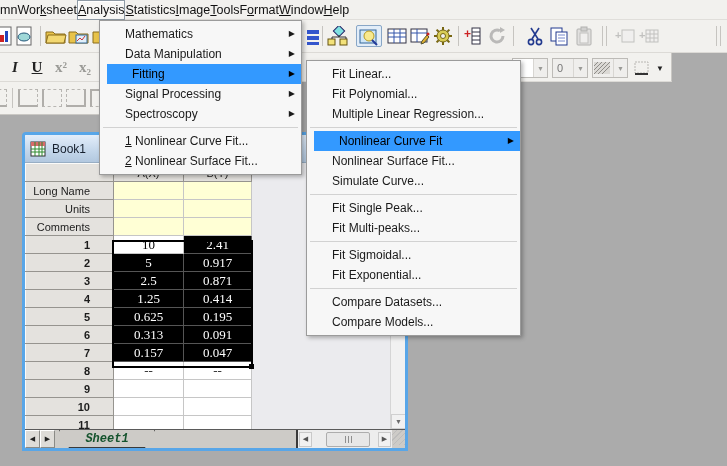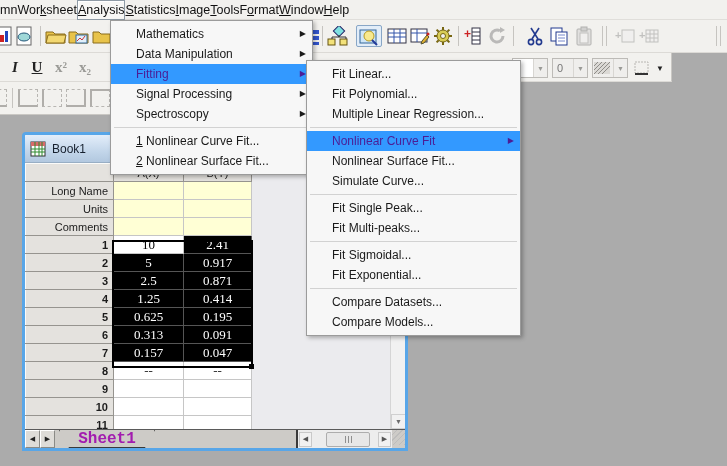--- a/index.html
+++ b/index.html
@@ -28,36 +28,36 @@
   .combo .val { flex:1; font-size:11px; color:#777; padding-left:4px; }
   .combo .dd { width:14px; height:100%; display:flex; align-items:center; justify-content:center; font-size:7px; color:#9a9a96; border-left:1px solid #D8D6D2; background:#EFEEEC; }
   .bracket { width:20px; height:18px; border:1px dashed #B8B6B2; border-left:2px solid #B0AEAA; border-bottom:2px solid #B0AEAA; }
 
   
   .menu { position:absolute; background:#F7F7F7; border:1px solid #9B9B9B; box-shadow:2px 2px 4px rgba(0,0,0,.28);
           padding:3px 0; font-size:12px; color:#1a1a1a; z-index:20; }
   .mi { position:relative; height:20px; line-height:20px; padding:0 20px 0 25px; white-space:nowrap; }
   .mi .arr { position:absolute; right:6px; top:0; font-size:8px; }
   .mi .sc  { position:absolute; right:12px; top:0; }
-  .mi.hl { background:#3399FF; color:#4c1d95; }
+  .mi.hl { background:#3399FF; color:#000000;margin-left:7px; }
   .msep { height:1px; background:#D2D2D2; margin:3px 3px; }
   u { text-decoration:underline; }
 
   
   .owin { position:absolute; left:22px; top:132px; width:386px; height:319px;
           border:3px solid #58A6E8; border-radius:4px 4px 0 0; background:#fff; z-index:1; }
   .titlebar { height:28px; background:linear-gradient(#E3EEFA, #C3D6EA 60%, #B2C8DF);
               border-bottom:1px solid #98AEC4; display:flex; align-items:center; padding-left:5px;
               border-radius:2px 2px 0 0; font-size:12px; color:#16202e; }
   .titlebar .wtitle { margin-left:6px; }
   .sheet { position:relative; width:380px; height:266px; background:#EBEBEE; overflow:hidden; }
   table.ws { border-collapse:collapse; table-layout:fixed; }
   .ws td { height:18px; overflow:hidden; }
   .rh { background:#E4E2DE; border:1px solid #96948F; border-top-color:#FBFBF9; border-left-color:#FBFBF9;
-        font-size:11px; color:#1c1c1c; text-align:right; padding-right:5px; }
+        font-size:11px; color:#1c1c1c; text-align:right; padding-right:23px; }
   .rh.num { font-weight:bold; }
   .ch { background:#E4E2DE; border:1px solid #96948F; border-top-color:#FBFBF9; border-left-color:#FBFBF9;
         font-size:11px; color:#1c1c1c; text-align:center; height:24px; }
   .dc { background:#fff; border:1px solid #C6C6C6; font-family:"Liberation Serif", serif; font-size:13px;
         text-align:center; color:#111; }
   .yc { background:#FFFFD5; border:1px solid #C6C6C6; }
   .dc.sel { background:#000; color:#fff; border-color:#555; }
   .dc.active { background:#fff; color:#000; }
   .dc.dash { color:#2e2e2e; }
   .range { position:absolute; left:87px; top:77px; width:141px; height:128px; border:2px solid #000;
@@ -67,21 +67,21 @@
   .vbtn { position:absolute; left:0; width:15px; height:15px; background:#F1F1F1; border:1px solid #D0D0D0;
           font-size:7px; color:#6b6b6b; display:flex; align-items:center; justify-content:center; }
   .tabstrip { position:relative; width:380px; height:19px; background:#CDCBC7; border-top:1px solid #5a5a5a;
               display:flex; align-items:stretch; font-size:11px; }
   .tabzone { display:flex; align-items:stretch; width:273px; border-right:2px solid #3a3a3a; background:#CDCBC7; }
   .navbtn { width:15px; display:flex; align-items:center; justify-content:center; background:#DEDCD8;
             border:1px solid #fff; border-right-color:#8a8a86; border-bottom-color:#8a8a86; font-size:7px; color:#222; }
   .sheettab { width:96px; margin-left:4px; background:#CDCBC7; border:1px solid #3a3a3a; border-top:none;
               clip-path:polygon(0 0, 100% 0, calc(100% - 10px) 100%, 10px 100%);
               display:flex; align-items:center; justify-content:center;
-              font-family:"Liberation Mono", monospace; font-weight:bold; font-size:16px; color:#a21caf; }
+              font-family:"Liberation Mono", monospace; font-weight:bold; font-size:12px; color:#14532d;font-style:italic; }
   .hscroll { display:flex; align-items:center; flex:1; background:#EDEDED; padding:0 1px; }
   .hbtn { width:13px; height:15px; background:#F1F1F1; border:1px solid #C9C9C9; font-size:7px; color:#555;
           display:flex; align-items:center; justify-content:center; }
   .htrack { flex:1; height:15px; position:relative; }
   .hthumb { position:absolute; left:14px; top:0; width:44px; height:15px; background:#E7E7E7;
             border:1px solid #ADADAD; border-radius:2px; display:flex; align-items:center; justify-content:center; gap:2px; }
   .hthumb i { display:block; width:1px; height:7px; background:#8f8f8f; }
   .sizegrip { width:13px; height:15px; background:
       repeating-linear-gradient(135deg, transparent 0 3px, #b9b9b9 3px 4px); opacity:.8; }
 
@@ -456,21 +456,21 @@
               <i></i>
               <i></i>
             </div>
         </div>
         <div class="hbtn">▶</div>
       </div>
       <div class="sizegrip"></div>
     </div>
   </div>
 
-  <div class="menu" style="left:110px; top:20px; width:203px;">
+  <div class="menu" style="left:99px; top:20px; width:203px;">
     <div class="mi">
       <span>Mathematics</span>
       <span class="arr">▶</span>
     </div>
     <div class="mi">
       <span>Data Manipulation</span>
       <span class="arr">▶</span>
     </div>
     <div class="mi hl">
       <span>Fitting</span>

